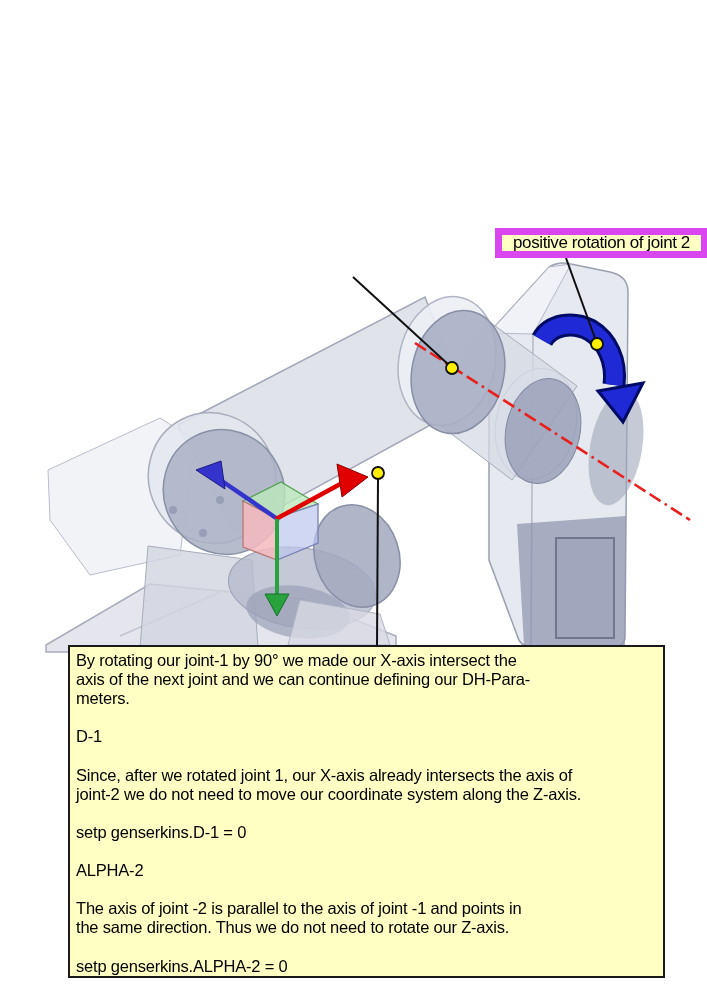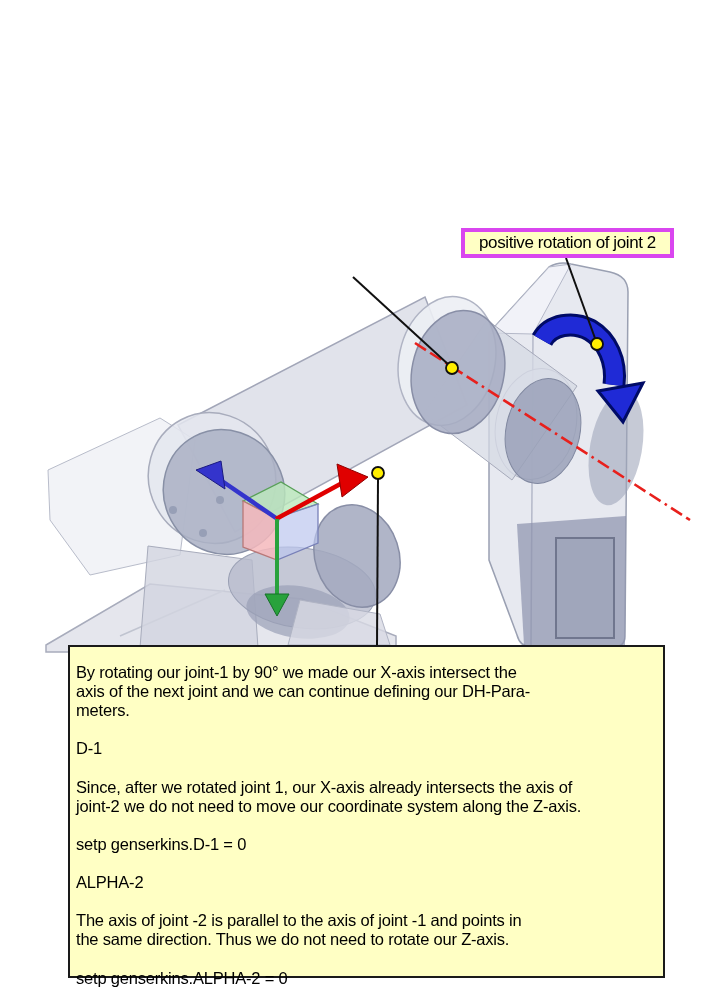--- a/index.html
+++ b/index.html
@@ -3,29 +3,29 @@
 <meta charset="utf-8">
 <style>
   html,body{margin:0;padding:0;background:#ffffff;}
   #stage{
     position:relative;width:707px;height:1000px;background:#ffffff;
     font-family:"Liberation Sans", sans-serif;overflow:hidden;
   }
   #scene-svg{position:absolute;left:0;top:0;}
   .callout-label{
     position:absolute;display:flex;align-items:center;justify-content:center;
-    background:#ffffc4;border:4px solid #d946ef;color:#000;
-    font-size:17px;letter-spacing:-0.4px;white-space:nowrap;box-sizing:border-box;
+    background:#ffffc4;border:7px solid #d946ef;color:#000;
+    font-size:17px;letter-spacing:-0.4px;white-space:nowrap;box-sizing:border-box;margin-left:34px;
   }
   #axis-label{left:236px;top:260px;width:118px;height:29px;}
   #rotation-label{left:461px;top:228px;width:213px;height:30px;}
   #info-box{
     position:absolute;left:68px;top:645px;width:597px;height:333px;
     background:#ffffc4;border:2.5px solid #1a1a1a;box-sizing:border-box;
-    padding:16px 4px 0 6px;
+    padding:4px 4px 0 6px;
   }
   #info-text{
     font-size:16.5px;line-height:19.1px;color:#000;white-space:pre-line;
     letter-spacing:-0.2px;
   }
 </style>
 </head>
 <body>
 
 <div id="stage">

